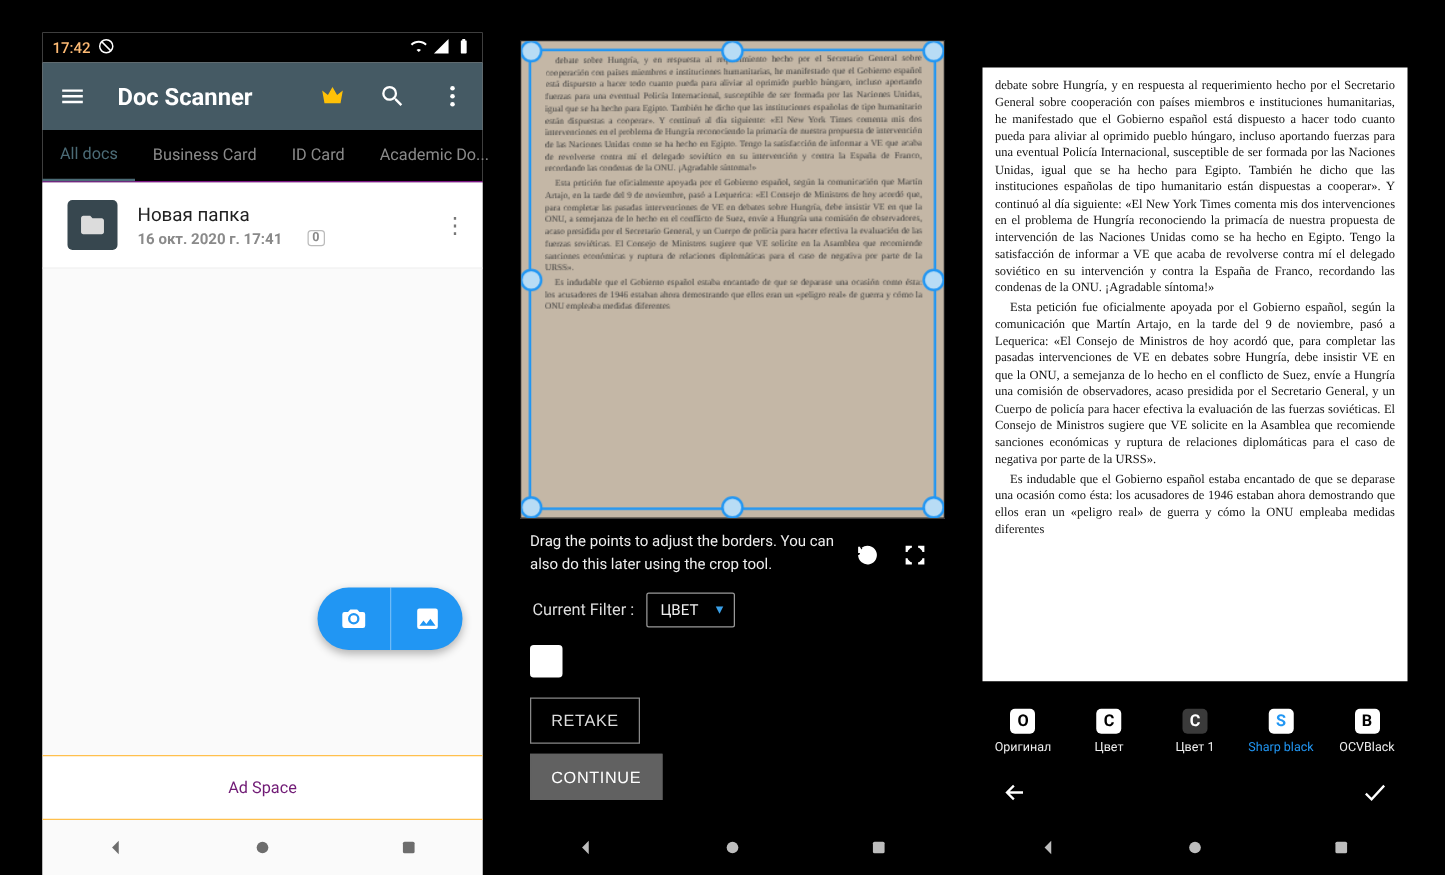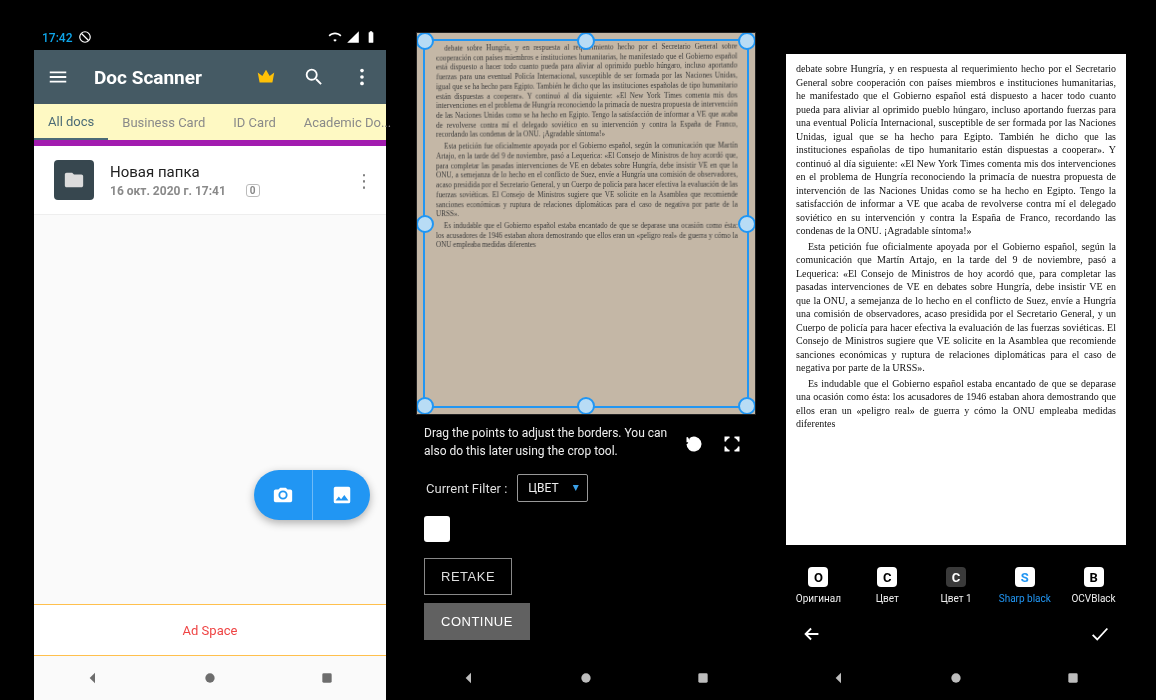--- a/index.html
+++ b/index.html
@@ -21,21 +21,21 @@
     flex-direction: column;
   }
   .phone-1 { left: 34px; background: #fafafa; }
   .phone-2 { left: 410px; }
   .phone-3 { left: 780px; }
 
   
   .statusbar {
     height: 24px;
     background: #000;
-    color: #0ea5e9;
+    color: #fdba74;
     display: flex;
     align-items: center;
     padding: 0 8px;
     font-size: 12px;
     font-weight: 500;
   }
   .statusbar .spacer { flex: 1; }
   .sbicon { width: 14px; height: 14px; margin-left: 4px; }
 
   
@@ -49,26 +49,26 @@
     gap: 12px;
   }
   .appbar .title { font-size: 19px; font-weight: 700; flex: 1; padding-left: 6px; }
   .iconbtn { width: 36px; height: 36px; display:flex; align-items:center; justify-content:center; cursor:pointer; }
   .iconbtn svg { width: 22px; height: 22px; fill: #fff; }
   .crown svg { fill: #ffc107; }
 
   
   .tabs {
     height: 42px;
-    background: #fef9c3;
+    background: #000000;
     display: flex;
     align-items: center;
     font-size: 13px;
     color: #8a8a8a;
-    border-bottom: 6px solid #a21caf;
+    border-bottom: 1px solid #a21caf;
   }
   .tab { padding: 0 14px; height: 100%; display:flex; align-items:center; cursor:pointer; white-space:nowrap; }
   .tab.active { color: #4b6b76; border-bottom: 2px solid #4b6b76; }
 
   
   .list { background:#fff; }
   .row {
     display:flex; align-items:center; padding: 14px 10px 14px 20px;
     border-bottom:1px solid #eee;
   }
@@ -88,21 +88,21 @@
     position:absolute; right:16px; bottom:84px;
     display:flex; background:#2196f3; border-radius:30px; height:50px;
     box-shadow:0 3px 8px rgba(0,0,0,.3);
   }
   .fab { width:58px; display:flex; align-items:center; justify-content:center; cursor:pointer;}
   .fab svg { width:22px; height:22px; fill:#fff; }
   .fab + .fab { border-left:1px solid rgba(255,255,255,.35); }
 
   .adspace {
     height:52px; display:flex; align-items:center; justify-content:center;
-    color:#ef4444; font-size:13px; border-top:1px solid #ffc04d; border-bottom:1px solid #ffc04d;
+    color:#701a75; font-size:13px; border-top:1px solid #ffc04d; border-bottom:1px solid #ffc04d;
     background:#fff;
   }
 
   
   .navbar {
     height:44px; background:#000; display:flex; align-items:center; justify-content:space-around;
   }
   .phone-1 .navbar { background:#fafafa; }
   .navbtn { width:40px; height:40px; display:flex; align-items:center; justify-content:center; cursor:pointer;}
   .navbtn svg { width:16px; height:16px; fill:#6d6d6d; }

